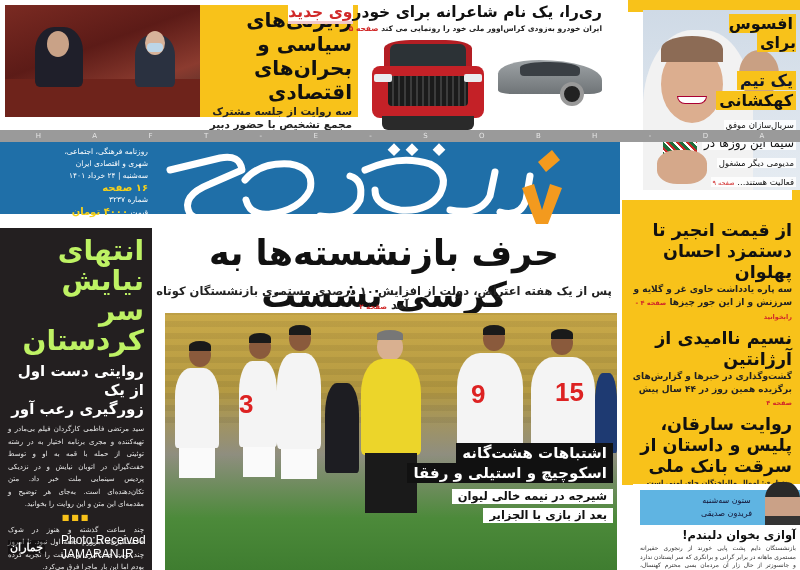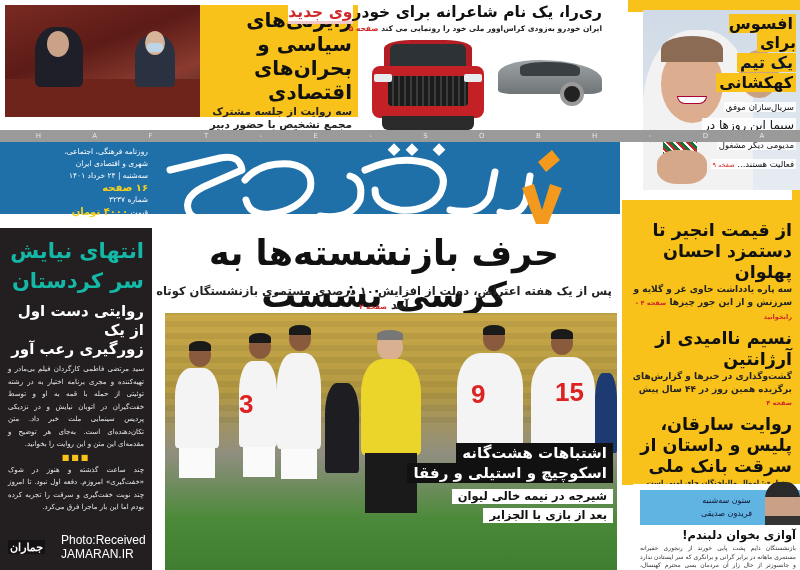--- a/index.html
+++ b/index.html
@@ -35,21 +35,21 @@
 
 #mast{left:0;top:142px;width:620px;height:72px;background:#1f6fa8}
 #mast-info{left:8px;top:146px;width:140px;color:#fff;font-size:7.5px;line-height:12px;text-align:right;direction:rtl}
 #mast-info .y{color:#f8d21a;font-weight:bold;font-size:10px}
 #logo{left:150px;top:140px;width:420px;height:90px}
 
 #hl{left:150px;top:232px;width:468px;font-size:35px;line-height:42px;font-weight:bold;color:#111;text-align:center;letter-spacing:-1px}
 #hl-sub{left:150px;top:284px;width:468px;font-size:11.5px;line-height:14px;font-weight:bold;color:#222;text-align:center}
 
 #lcol{left:0;top:228px;width:152px;height:342px;background:#231f20}
-.lc-hd{font-size:21px;line-height:30px;color:#14b8a6;font-weight:bold;padding:0 8px}
+.lc-hd{font-size:28px;line-height:30px;color:#bef264;font-weight:bold;padding:0 8px}
 .lc-sub{font-size:15px;line-height:19px;color:#fff;font-weight:bold;text-align:right;padding:0 8px}
 .lc-body{font-size:7px;line-height:12.5px;color:#e8e8e8;text-align:justify;padding:0 8px}
 
 #foot{left:165px;top:313px;width:452px;height:257px;background:linear-gradient(180deg,#c9a949 0%,#b59a42 30%,#8f8e7f 55%,#4c8a3a 80%,#3f7d30 100%)}
 .pl{position:absolute;background:#f4f4f4;border-radius:35% 35% 6% 6%}
 .head{position:absolute;width:22px;height:24px;border-radius:50%;background:#8a5a3c}
 .hair{position:absolute;width:22px;height:10px;border-radius:50% 50% 0 0;background:#1a1a1a}
 .num{position:absolute;color:#d22;font-weight:bold;font-size:26px;font-family:"Liberation Sans",sans-serif}
 .short{position:absolute;background:#fafafa}
 .coach{position:absolute;background:#ecd52a;border-radius:35% 35% 6% 6%}
@@ -109,21 +109,21 @@
   <div style="position:absolute;left:0;top:20px;width:110px;height:170px;border-radius:45% 45% 0 0;background:#f2f2f2"></div>
   <div style="position:absolute;left:18px;top:35px;width:62px;height:78px;border-radius:50%;background:#dcae8f"></div>
   <div style="position:absolute;left:18px;top:26px;width:62px;height:26px;border-radius:50% 50% 0 0;background:#8c6b55"></div>
   <div style="position:absolute;left:34px;top:86px;width:30px;height:8px;border-radius:0 0 10px 10px;background:#fff;border:1px solid #a03"></div>
   <div style="position:absolute;left:96px;top:40px;width:40px;height:48px;border-radius:50%;background:#c9a083"></div>
   <div style="position:absolute;left:20px;top:120px;width:34px;height:36px;background:repeating-linear-gradient(45deg,#1e6d3b 0 3px,#fff 3px 5px,#c62828 5px 7px);border-radius:6px"></div>
   <div style="position:absolute;left:14px;top:140px;width:50px;height:34px;border-radius:40%;background:#d5a88a"></div>
 </div>
 <div class="abs" style="left:700px;top:14px;width:96px;text-align:right">
   <div>
-    <div style="margin-bottom:1px"><span class="yellow fb" style="font-size:16px;line-height:19px;padding:0 3px;color:#111">افسوس برای</span></div>
+    <div style="margin-bottom:19px"><span class="yellow fb" style="font-size:16px;line-height:19px;padding:0 3px;color:#111">افسوس برای</span></div>
     <div style="margin-bottom:1px"><span class="yellow fb" style="font-size:16px;line-height:19px;padding:0 3px;color:#0f172a">یک تیم</span></div>
     <div><span class="yellow fb" style="font-size:16px;line-height:19px;padding:0 3px;color:#111">کهکشانی</span></div>
   </div>
   <div style="margin-top:3px">
     <div><span style="background:rgba(255,255,255,.85);font-size:8.5px;line-height:12px;padding:0 2px;color:#111">سریال‌سازان موفق</span></div>
     <div><span style="background:rgba(255,255,255,.85);font-size:12px;line-height:12px;padding:0 2px;color:#111">سیما این روزها در</span></div>
     <div><span style="background:rgba(255,255,255,.85);font-size:8.5px;line-height:12px;padding:0 2px;color:#111">مدیومی دیگر مشغول</span></div>
     <div><span style="background:rgba(255,255,255,.85);font-size:8.5px;line-height:12px;padding:0 2px;color:#111"><span>فعالیت هستند...</span> <span class="red" style="font-size:6.5px">صفحه ۹</span></span></div>
   </div>
 </div>

